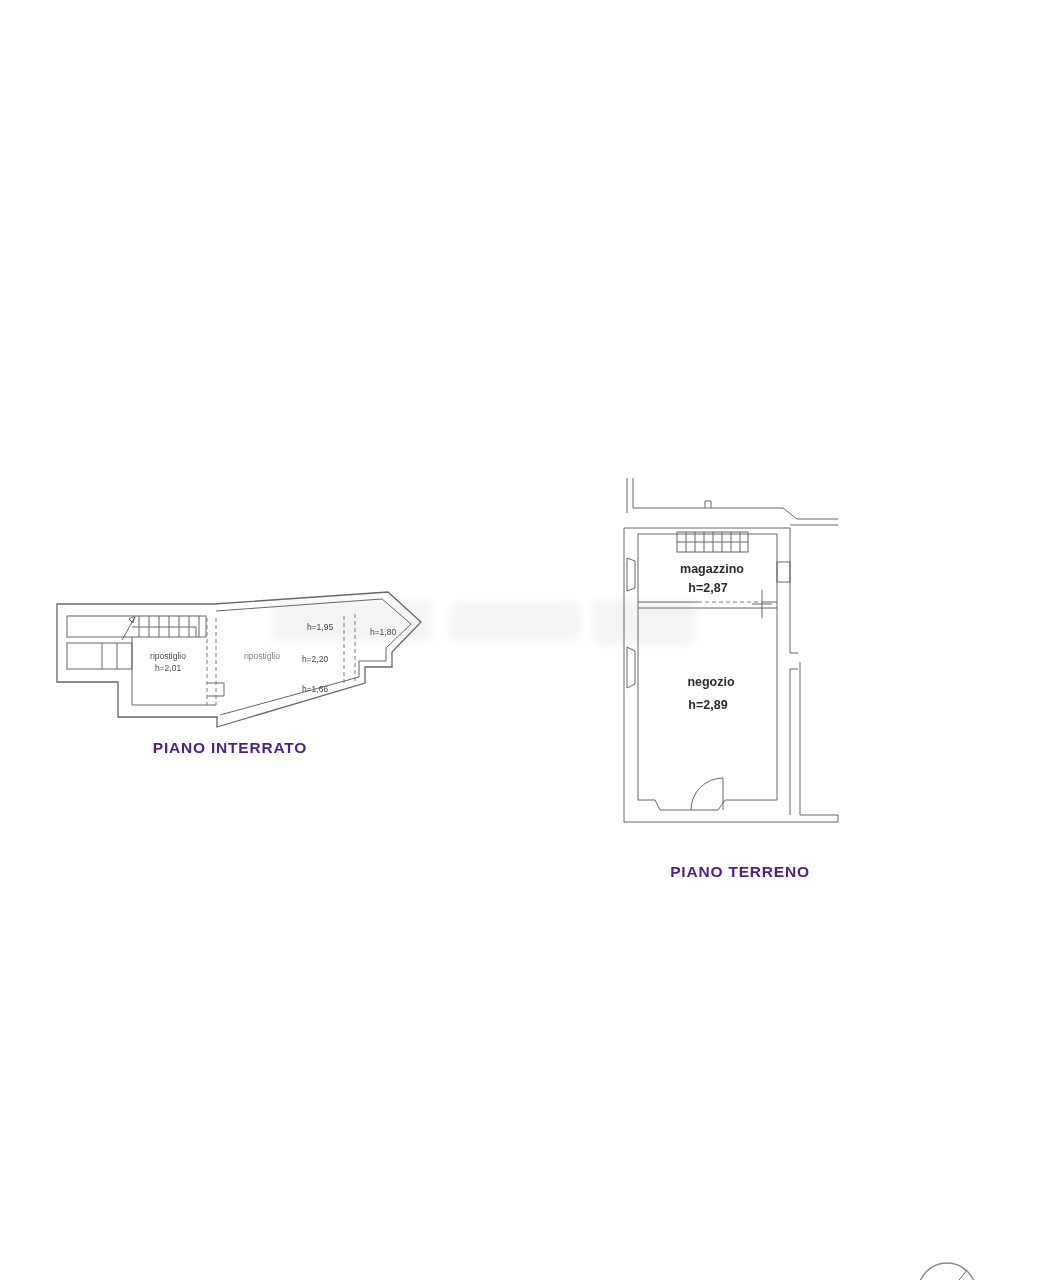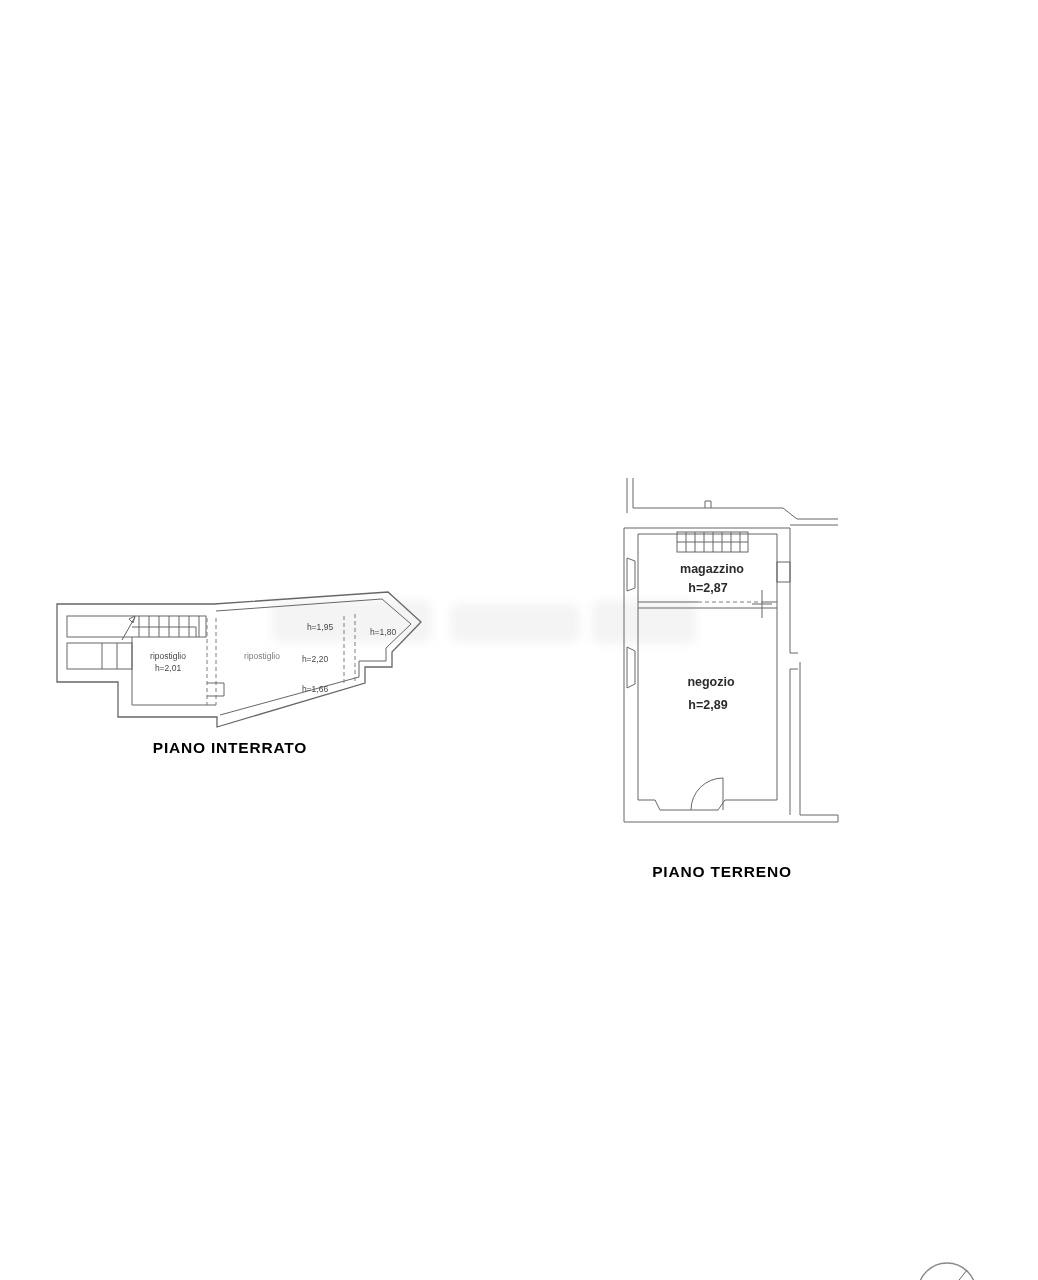--- a/index.html
+++ b/index.html
@@ -2,21 +2,21 @@
 <html><head>
 <meta charset="utf-8">
 <style>
   html,body{margin:0;padding:0;background:#ffffff;}
   .canvas{
     position:relative;width:1038px;height:1280px;background:#ffffff;
     overflow:hidden;font-family:"Liberation Sans",sans-serif;
   }
   .plan-title{
     position:absolute;text-align:center;
-    font-size:15.5px;font-weight:700;letter-spacing:0.8px;color:#000000;
+    font-size:15.5px;font-weight:700;letter-spacing:0.8px;color:#4c1d95;
   }
   svg{position:absolute;overflow:visible;}
   svg line,svg path,svg rect,svg polyline{fill:none;stroke:#676767;stroke-width:1;}
   .thick{stroke-width:1.3;}
   .light{stroke:#8f8f8f;}
   .dashed{stroke-dasharray:4 3;stroke:#7c7c7c;}
   text{font-family:"Liberation Sans",sans-serif;}
   .lbl-small{font-size:8.5px;fill:#474747;}
   .lbl-faded{font-size:8.5px;fill:#7d7d7d;}
   .lbl-room{font-size:12.5px;font-weight:700;fill:#2b2b2b;}
@@ -171,20 +171,20 @@
       <line x1="123" y1="308" x2="123" y2="340"></line>
       <path d="M123,308 A32,32 0 0 0 91,340"></path>
     </g>
 
     <text class="lbl-room" x="112" y="103" text-anchor="middle">magazzino</text>
     <text class="lbl-room" x="108" y="122" text-anchor="middle">h=2,87</text>
     <text class="lbl-room" x="111" y="216" text-anchor="middle">negozio</text>
     <text class="lbl-room" x="108" y="239" text-anchor="middle">h=2,89</text>
   </svg>
 
-  <div class="plan-title" style="left:622px;top:863px;width:200px;">PIANO TERRENO</div>
+  <div class="plan-title" style="left:640px;top:863px;width:200px;">PIANO TERRENO</div>
 
   <svg style="left:905px;top:1252px;" width="100" height="28" viewBox="0 0 100 28">
     <circle cx="42" cy="40" r="29" stroke="#8a8a8a" stroke-width="1.5" fill="none"></circle>
     <path d="M24,34 L40,46 L62,18" stroke="#8a8a8a" stroke-width="1.5" fill="none"></path>
   </svg>
 
 </div>
 
 </body></html>

